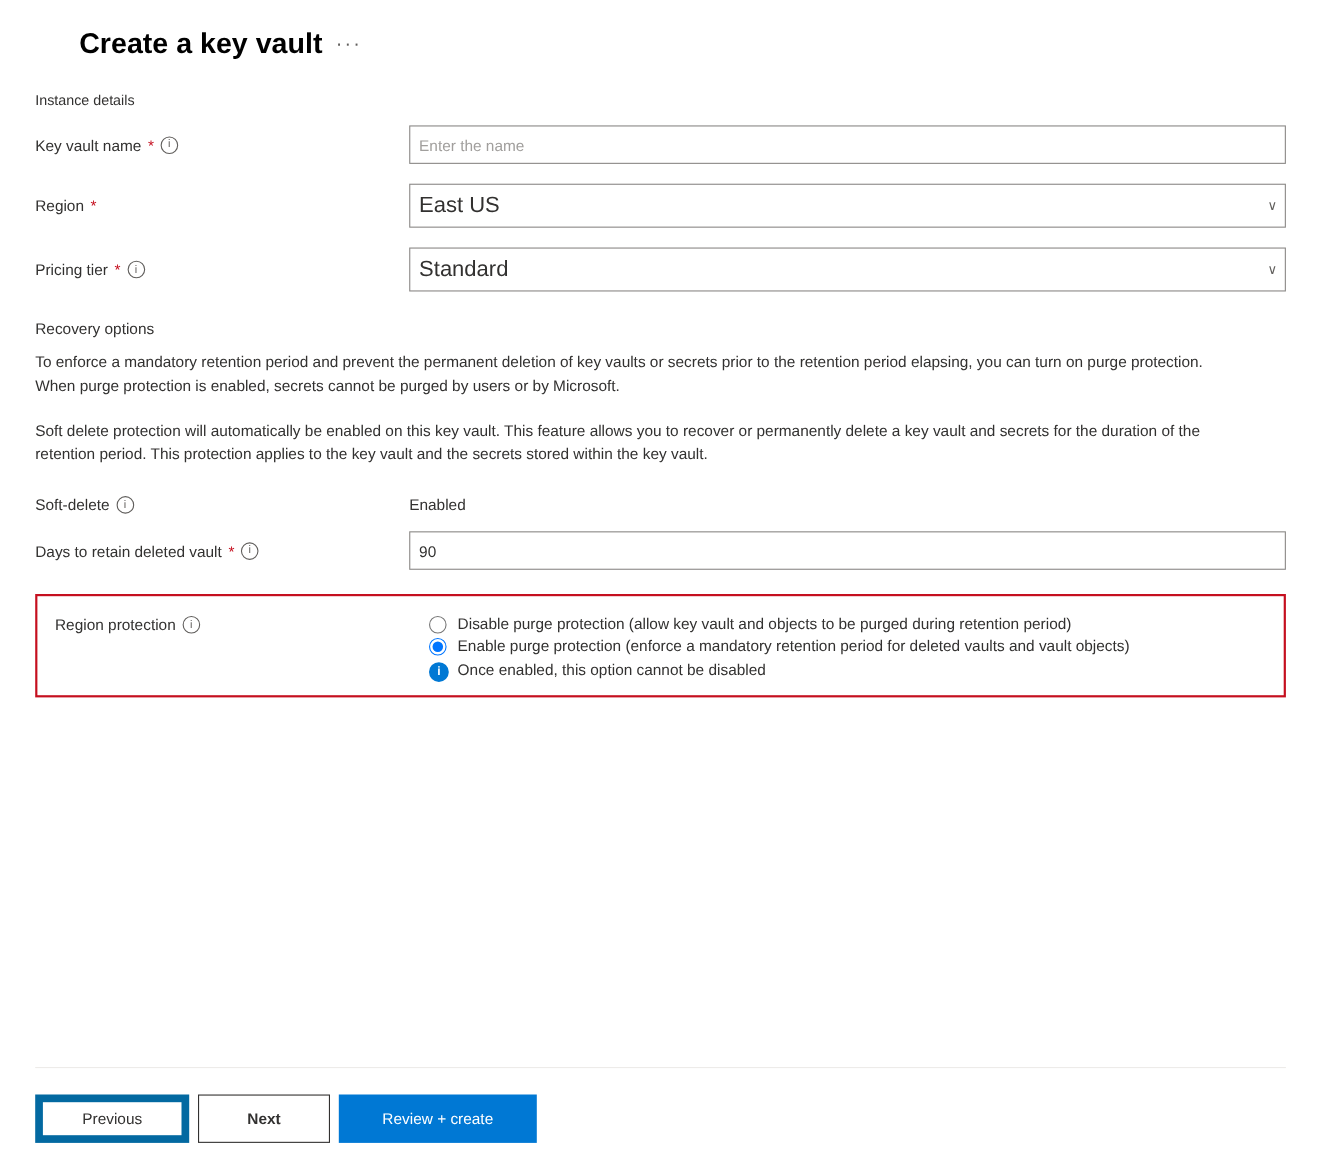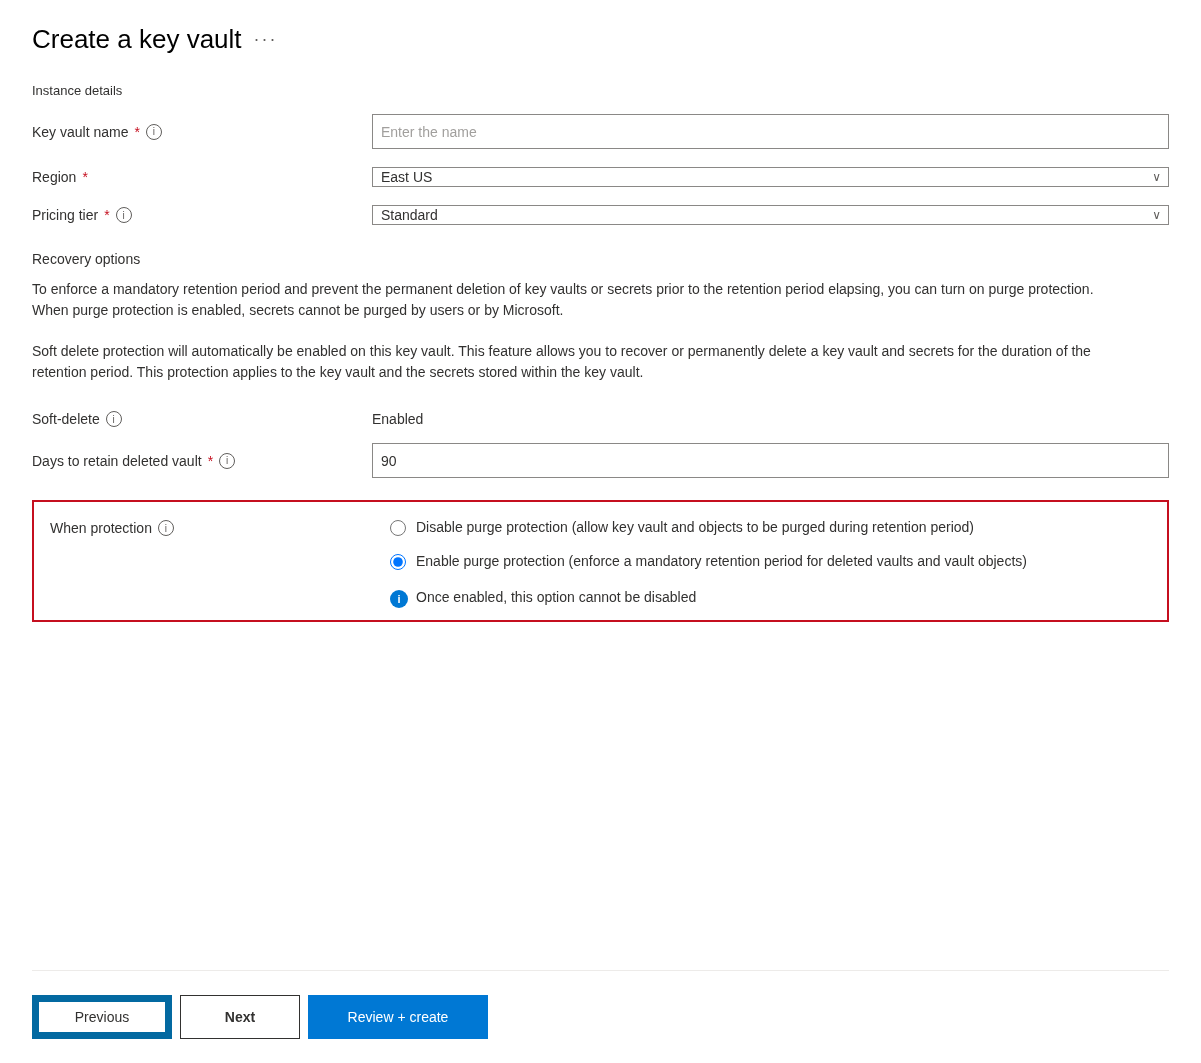--- a/index.html
+++ b/index.html
@@ -15,22 +15,23 @@
       flex-direction: column;
     }
     .page-title-row {
       display: flex;
       align-items: center;
       gap: 12px;
       margin-bottom: 28px;
     }
     .page-title {
       font-size: 26px;
-      font-weight: 400;
+      font-weight: 700;
       color: #000;
+      margin-left: 40px;
     }
     .more-options {
       font-size: 18px;
       color: #605e5c;
       cursor: pointer;
       letter-spacing: 2px;
     }
     .section-label {
       font-size: 13px;
       color: #323130;
@@ -80,24 +81,24 @@
     }
     .text-input::placeholder {
       color: #a19f9d;
     }
     .select-wrapper {
       position: relative;
       width: 100%;
     }
     .select-input {
       width: 100%;
-      height: 20px;
+      height: 40px;
       border: 1px solid #8a8886;
       padding: 0 32px 0 8px;
-      font-size: 14px;
+      font-size: 20px;
       color: #323130;
       background: #fff;
       appearance: none;
       cursor: pointer;
       outline: none;
     }
     .select-chevron {
       position: absolute;
       right: 8px;
       top: 50%;
@@ -156,21 +157,20 @@
       display: flex;
       align-items: center;
       gap: 6px;
       font-size: 14px;
       padding-top: 2px;
     }
     .purge-options-col {
       flex: 1;
       display: flex;
       flex-direction: column;
-      gap: 14px;
     }
     .radio-option {
       display: flex;
       align-items: flex-start;
       gap: 10px;
       font-size: 14px;
       color: #323130;
       cursor: pointer;
     }
     .radio-option input[type="radio"] {
@@ -323,21 +323,21 @@
     <span class="info-icon">i</span>
   </div>
   <div class="form-input-col">
     <input class="text-input" type="text" value="90" style="">
   </div>
 </div>
 
 <div class="purge-box">
   <div class="purge-row">
     <div class="purge-label-col">
-      <span>When protection</span>
+      <span>Region protection</span>
       <span class="info-icon">i</span>
     </div>
     <div class="purge-options-col">
       <label class="radio-option">
         <input type="radio" name="purge_protection" value="disable" style="">
         <span class="radio-label">Disable purge protection (allow key vault and objects to be purged during retention period)</span>
       </label>
       <label class="radio-option">
         <input type="radio" name="purge_protection" value="enable" checked="" style="">
         <span class="radio-label">Enable purge protection (enforce a mandatory retention period for deleted vaults and vault objects)</span>

